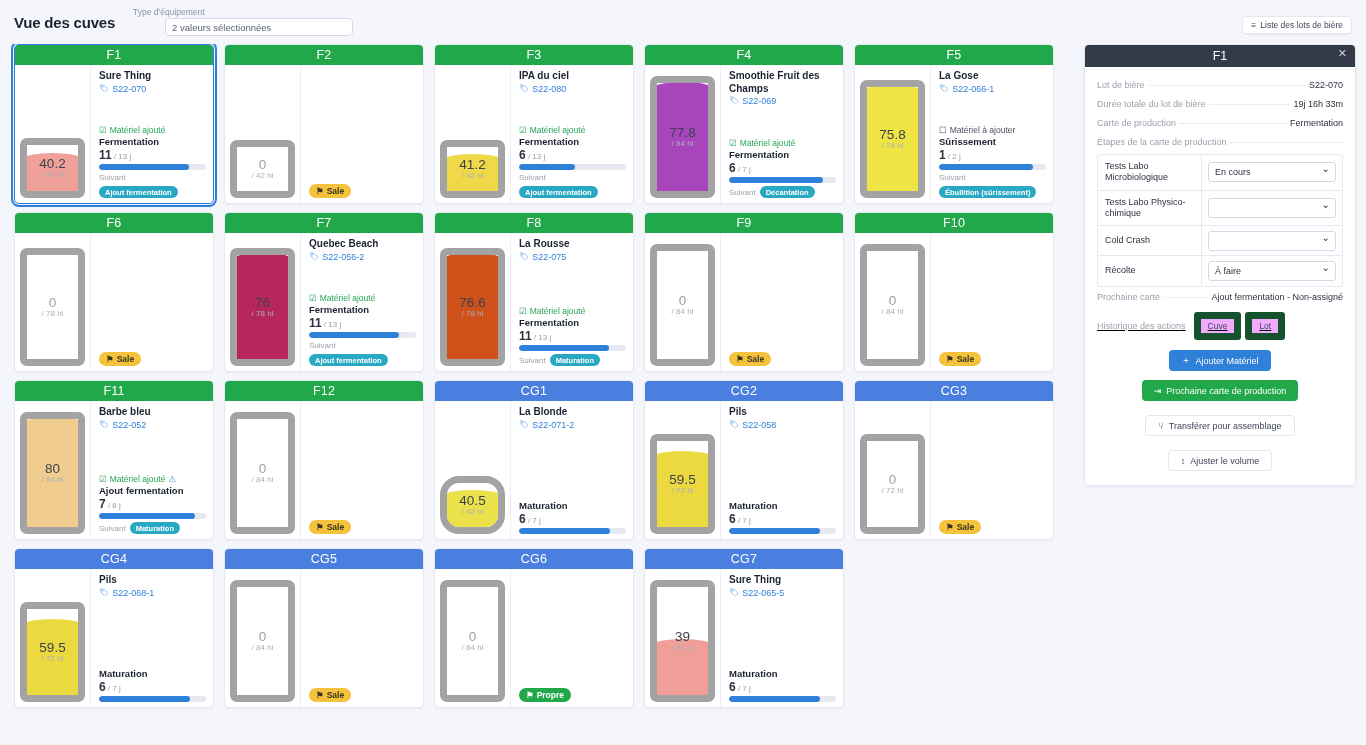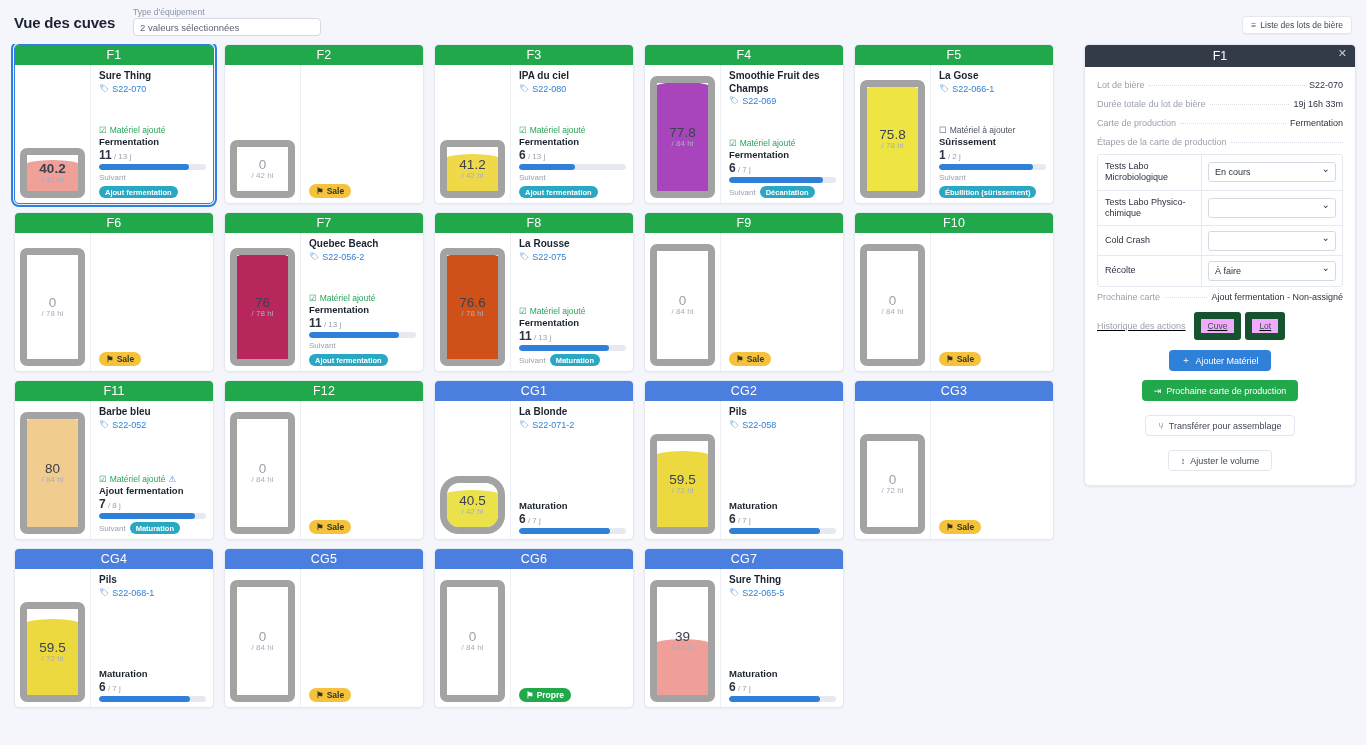--- a/index.html
+++ b/index.html
@@ -38,20 +38,21 @@
     width: 188px;
     height: 17px;
     border: 1px solid #d4d9e3;
     border-radius: 4px;
     background: #fff;
     font-size: 9.5px;
     color: #5a6374;
     padding: 8px 6px;
     display: flex;
     align-items: center;
+    margin-left: 32px;
   }
   #beer-lot-list-button {
     position: absolute;
     right: 14px;
     top: 16px;
     height: 18px;
     padding: 0 8px;
     background: #fff;
     border: 1px solid #e2e6ee;
     border-radius: 4px;
@@ -401,21 +402,21 @@
 <div id="content">
 
   <div id="grid-wrap">
     <div id="tank-grid">
         <div class="tank-card selected">
           <div class="card-head ferm">
             <span>F1</span>
           </div>
           <div class="card-body">
             <div class="vessel-col">
-              <div class="vessel" style="height: 50px; font-weight: bold;">
+              <div class="vessel" style="height: 60px;">
                 <div class="liquid" style="background: rgb(239, 161, 153); height: 72%;"></div>
                 <div class="vessel-labels">
                   <div class="vessel-vol">40.2</div>
                   <div class="vessel-cap">/ 42 hl</div>
                 </div>
               </div>
             </div>
             <div class="info-col">
               <div class="beer-name">Sure Thing</div>
               <div class="lot-row">

